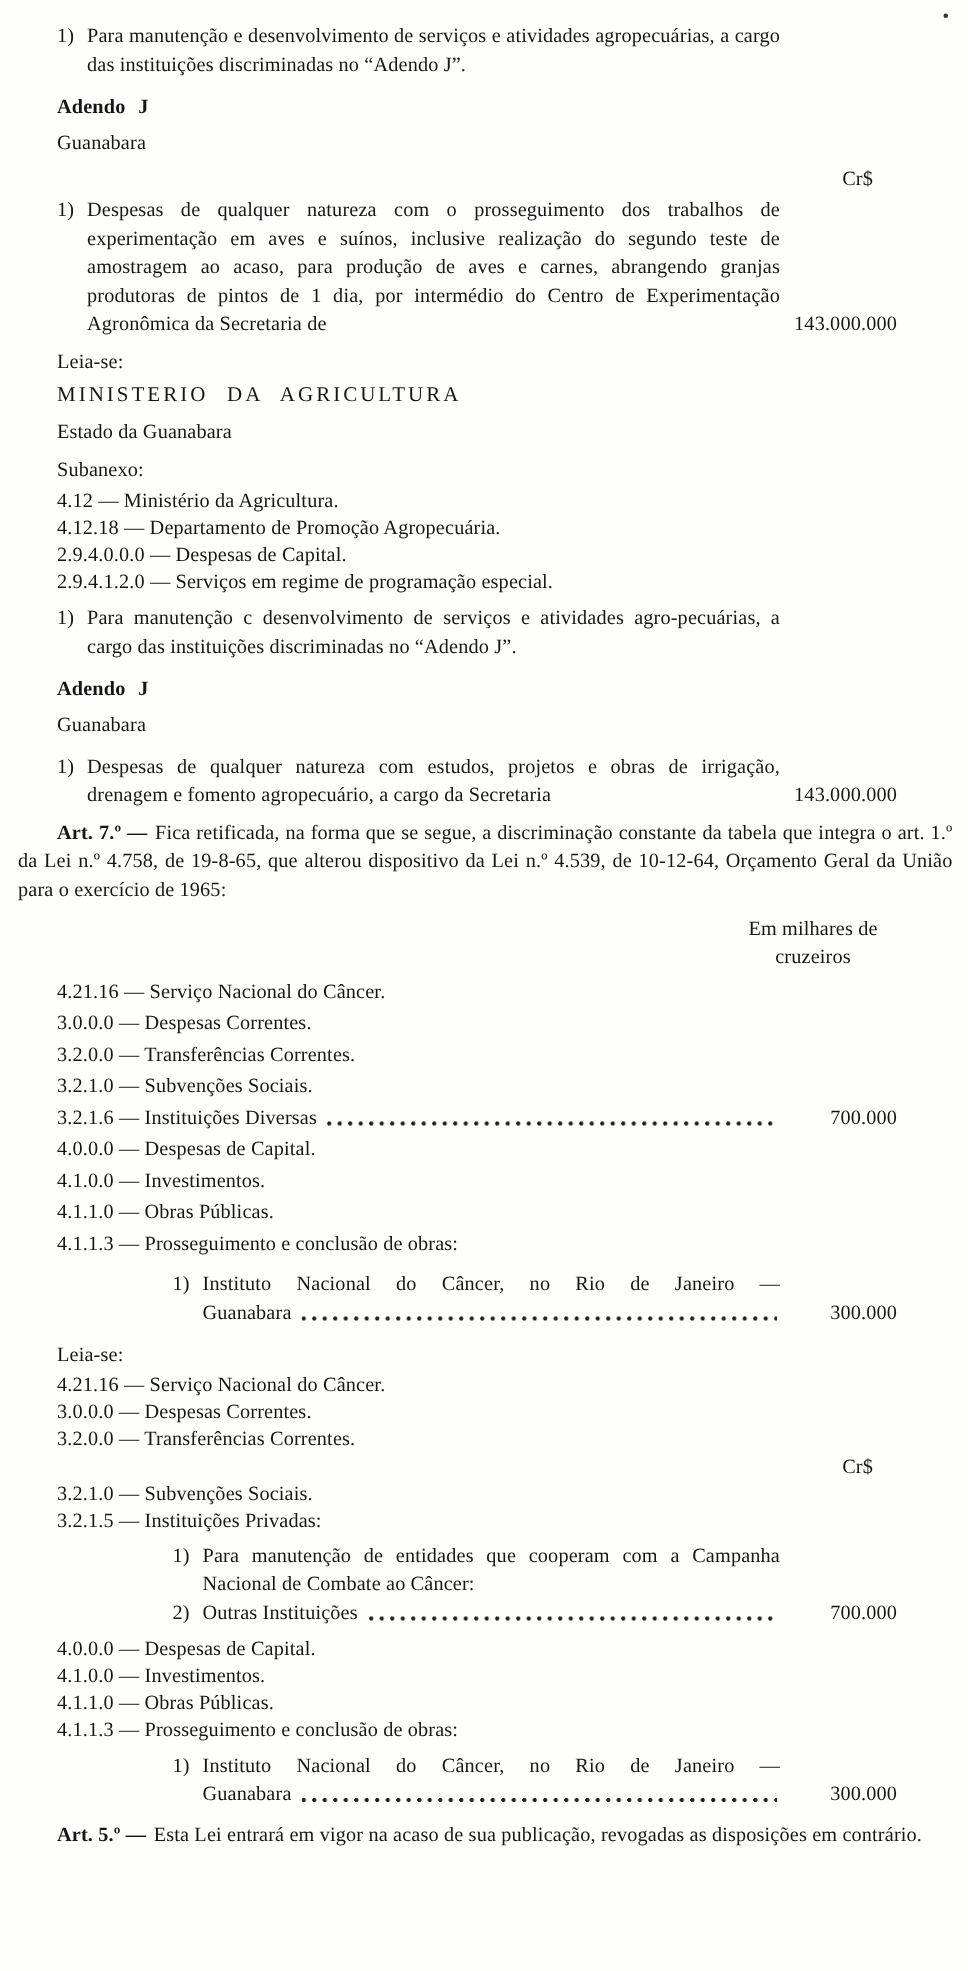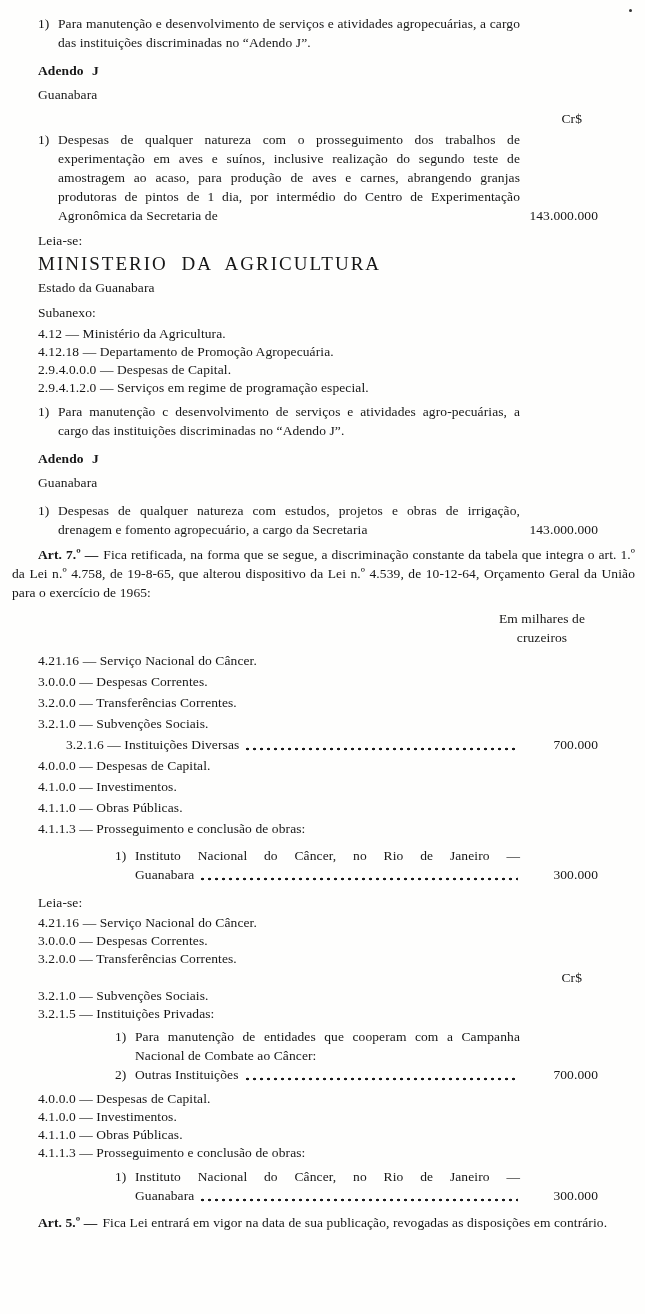--- a/index.html
+++ b/index.html
@@ -34,28 +34,28 @@
     flex: 1 1 auto;
     align-self: flex-end;
     height: 4px;
     margin: 0 2px 3px 7px;
     background-image: radial-gradient(circle at 1.5px 2px, #1d1d1d 1.15px, rgba(0,0,0,0) 1.6px);
     background-size: 7px 4px;
     background-repeat: repeat-x;
   }
 
   
-  .row { display: flex; margin-left: 28px; }
+  .row { display: flex; }
   .row .row-main { flex: 1 1 auto; display: flex; min-width: 0; }
   .row .row-main > span:first-child { white-space: nowrap; }
   .row .amt { flex: 0 0 78px; text-align: right; align-self: flex-end; white-space: nowrap; }
 
   .heading { text-align: left; margin: 0 0 5px 0; }
   .heading.adendo { font-weight: bold; word-spacing: 5px; }
-  .heading.caps { font-size: 19px; letter-spacing: 2px; word-spacing: 7px; margin: 4px 0 5px 0; }
+  .heading.caps { font-size: 14px; letter-spacing: 2px; word-spacing: 7px; margin: 4px 0 5px 0; }
 
   .currency { text-align: right; font-weight: normal; padding-right: 16px; }
 
   .label { margin: 0 0 4px 0; }
   .code-line { line-height: 18px; }
   .list21 .code-line, .list21 .row { line-height: 19px; margin-bottom: 2px; }
   .list18 .code-line, .list18 .row { line-height: 18px; margin-bottom: 0; }
 
   .unit-note { width: 112px; margin-left: auto; text-align: center; line-height: 19px; margin-bottom: 4px; }
 
@@ -212,15 +212,15 @@
             <span>Guanabara</span>
             <span class="dots"></span>
           </div>
         </div>
         <div class="amt">300.000</div>
       </div>
     </div>
   </div>
 
   <p class="art mt8">
-    <b>Art. 5.º —</b><span>Fica Lei entrará em vigor na data de sua publicação, revogadas as disposições em contrário.</span>
+    <b>Art. 5.º —</b><span>Esta Lei entrará em vigor na acaso de sua publicação, revogadas as disposições em contrário.</span>
   </p>
 </div>
 
 </body></html>

